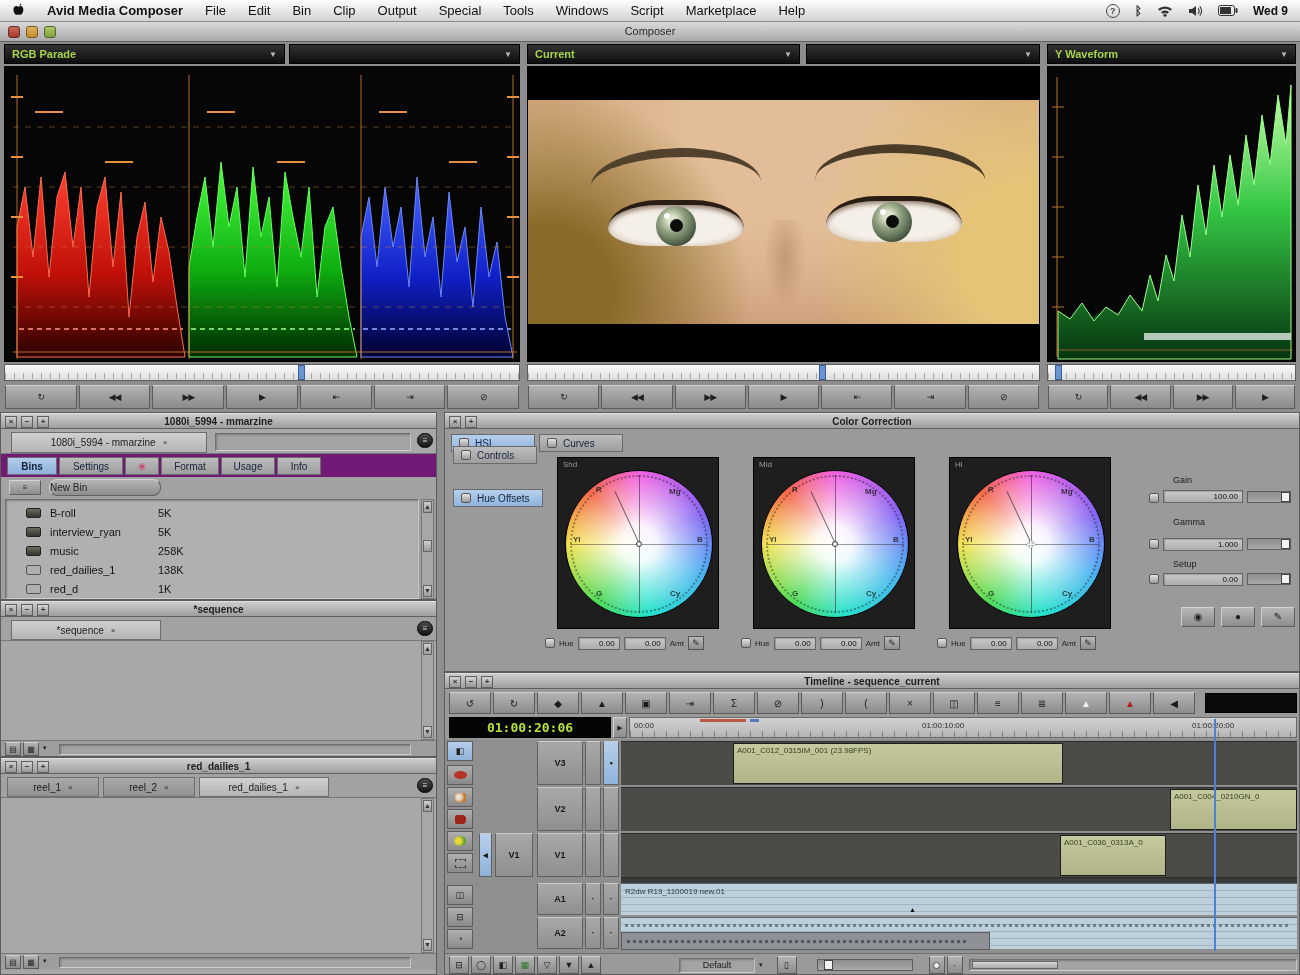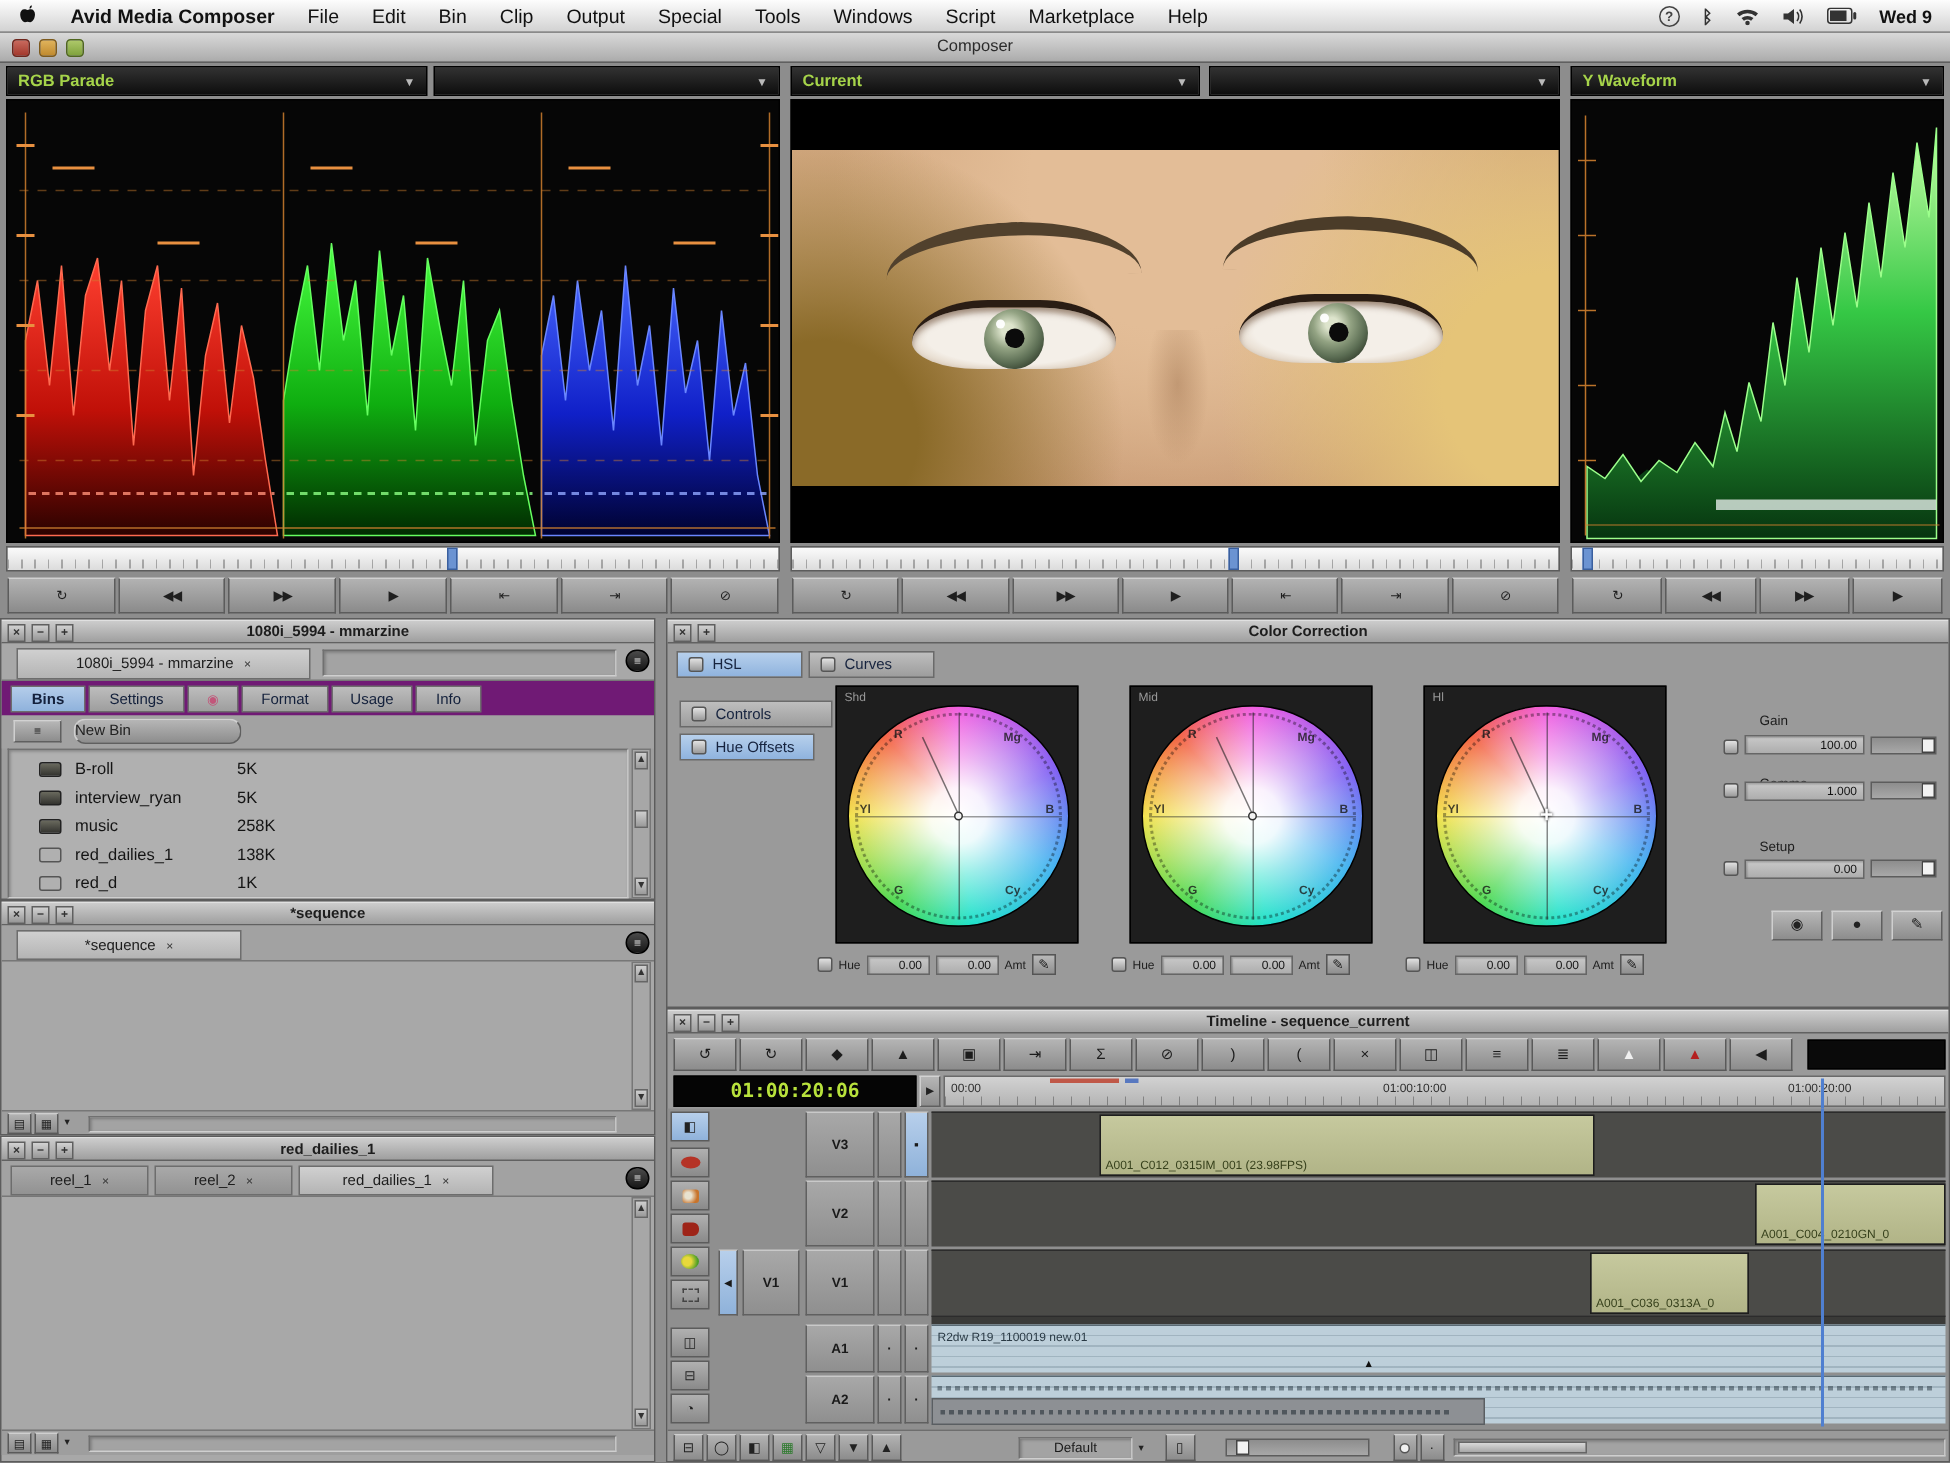--- a/index.html
+++ b/index.html
@@ -59,21 +59,21 @@
 .cc-corner{position:absolute;left:5px;top:2px;font-size:8px;color:#9a9a9a}
 .huerow{position:absolute;height:16px;display:flex;align-items:center;gap:4px;font-size:8px;color:#1e1e1e}
 .valbox{background:linear-gradient(#c9c9c9,#adadad);border:1px solid #666;box-shadow:inset 1px 1px 1px rgba(0,0,0,.2);font-size:8px;text-align:right;padding:1px 4px;color:#111}
 .dropbtn{width:16px;height:14px;background:linear-gradient(#b9b9b9,#8f8f8f);border:1px solid #555;font-size:9px;line-height:12px;text-align:center}
 .pslider{position:relative;height:12px;background:linear-gradient(#8d8d8d,#a8a8a8);border:1px solid #5d5d5d}
 .pslider .h{position:absolute;right:0;top:0;width:9px;height:10px;background:#f2f2f2;border:1px solid #444}
 
 .ttbtn{width:42px;height:22px;margin-right:2px;background:linear-gradient(#b4b4b4,#8c8c8c);border:1px solid #5a5a5a;border-top-color:#d0d0d0;color:#1c1c1c;font-size:10px;display:flex;align-items:center;justify-content:center}
 .trkcell{position:absolute;background:linear-gradient(#a8a8a8,#8f8f8f);border:1px solid #606060;border-top-color:#c9c9c9;font-size:9px;font-weight:bold;color:#1a1a1a;display:flex;align-items:center;justify-content:center}
 .vrow{position:absolute;background:#4b4b48;border-top:1px solid #2c2c2c}
-.vclip{position:absolute;top:1px;bottom:1px;background:linear-gradient(#c6c99e,#b1b487);border:1px solid #1d1d1d;font-size:8px;color:#37411c;display:flex;align-items:flex-end;padding:2px 3px;white-space:nowrap;overflow:hidden}
+.vclip{position:absolute;top:1px;bottom:1px;background:linear-gradient(#c6c99e,#b1b487);border:1px solid #1d1d1d;font-size:8px;color:#37411c;display:flex;align-items:flex-start;padding:2px 3px;white-space:nowrap;overflow:hidden}
 .arow{position:absolute;background:#bdcfda;border-top:1px solid #5a6a74;background-image:repeating-linear-gradient(180deg,transparent 0 6px,rgba(60,85,100,.22) 6px 7px)}
 .toolb{position:absolute;left:2px;width:26px;height:20px;background:linear-gradient(#b0b0b0,#8a8a8a);border:1px solid #5c5c5c;display:flex;align-items:center;justify-content:center;font-size:9px;color:#222}
 .playhead{position:absolute;width:2px;background:#4f7fd0;z-index:5}
 .smbtn{width:20px;height:18px;margin-right:2px;background:linear-gradient(#b2b2b2,#8c8c8c);border:1px solid #5a5a5a;border-top-color:#cfcfcf;font-size:9px;color:#222;display:flex;align-items:center;justify-content:center}
 .grn{color:#2c7a2c}
 </style>
 </head>
 <body>
 
 <div id="screen">
@@ -462,21 +462,21 @@
       <span>Color Correction</span>
     </div>
     <div class="ccbtn sel" style="left:6px;top:21px;width:84px">
         <span class="led"></span>
         <span>HSL</span>
       </div>
     <div class="ccbtn" style="left:94px;top:21px;width:84px">
         <span class="led"></span>
         <span>Curves</span>
       </div>
-    <div class="ccbtn" style="left:8px;top:54px;width:102px">
+    <div class="ccbtn" style="left:8px;top:33px;width:84px">
         <span class="led"></span>
         <span>Controls</span>
       </div>
     <div class="ccbtn sel" style="left:8px;top:76px;width:90px">
         <span class="led"></span>
         <span>Hue Offsets</span>
       </div>
 
     <div class="ccpanel" style="left:112px;top:44px">
       <span class="cc-corner">Shd</span>
@@ -554,21 +554,21 @@
 
     <span class="abs" style="left:728px;top:62px;font-size:9px;color:#1c1c1c">Gain</span>
     <div class="abs" style="left:704px;top:74px;width:148px;height:16px;display:flex;align-items:flex-end;gap:4px">
       <span class="led"></span>
       <span class="valbox" style="width:80px">100.00</span>
       <div class="pslider" style="width:44px">
           <div class="h"></div>
         </div>
     </div>
     <span class="abs" style="left:728px;top:104px;font-size:9px;color:#1c1c1c">Gamma</span>
-    <div class="abs" style="left:704px;top:106px;width:148px;height:16px;display:flex;align-items:center;gap:4px">
+    <div class="abs" style="left:704px;top:123px;width:148px;height:16px;display:flex;align-items:center;gap:4px">
       <span class="led"></span>
       <span class="valbox" style="width:80px">1.000</span>
       <div class="pslider" style="width:44px">
           <div class="h"></div>
         </div>
     </div>
     <span class="abs" style="left:728px;top:146px;font-size:9px;color:#1c1c1c">Setup</span>
     <div class="abs" style="left:704px;top:158px;width:148px;height:16px;display:flex;align-items:center;gap:4px">
       <span class="led"></span>
       <span class="valbox" style="width:80px">0.00</span>

